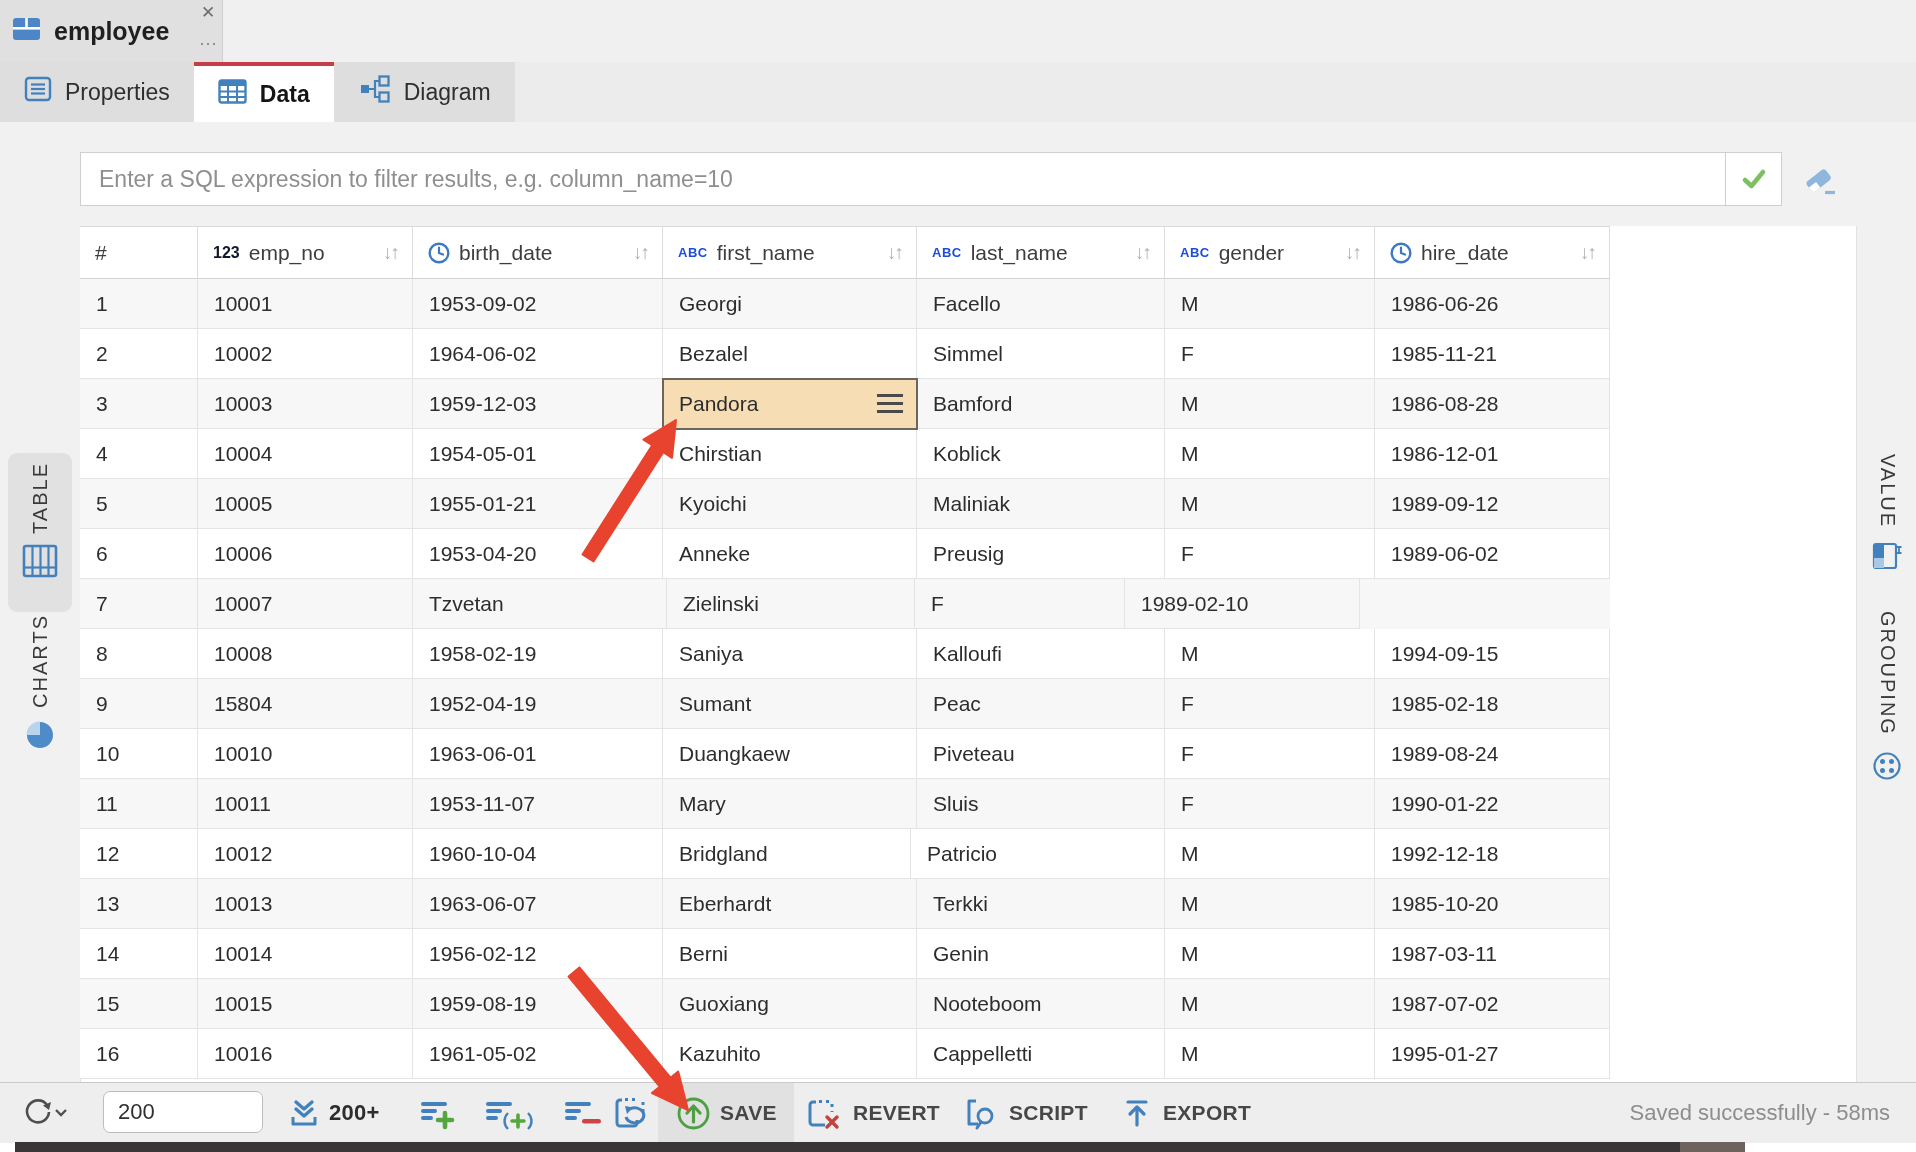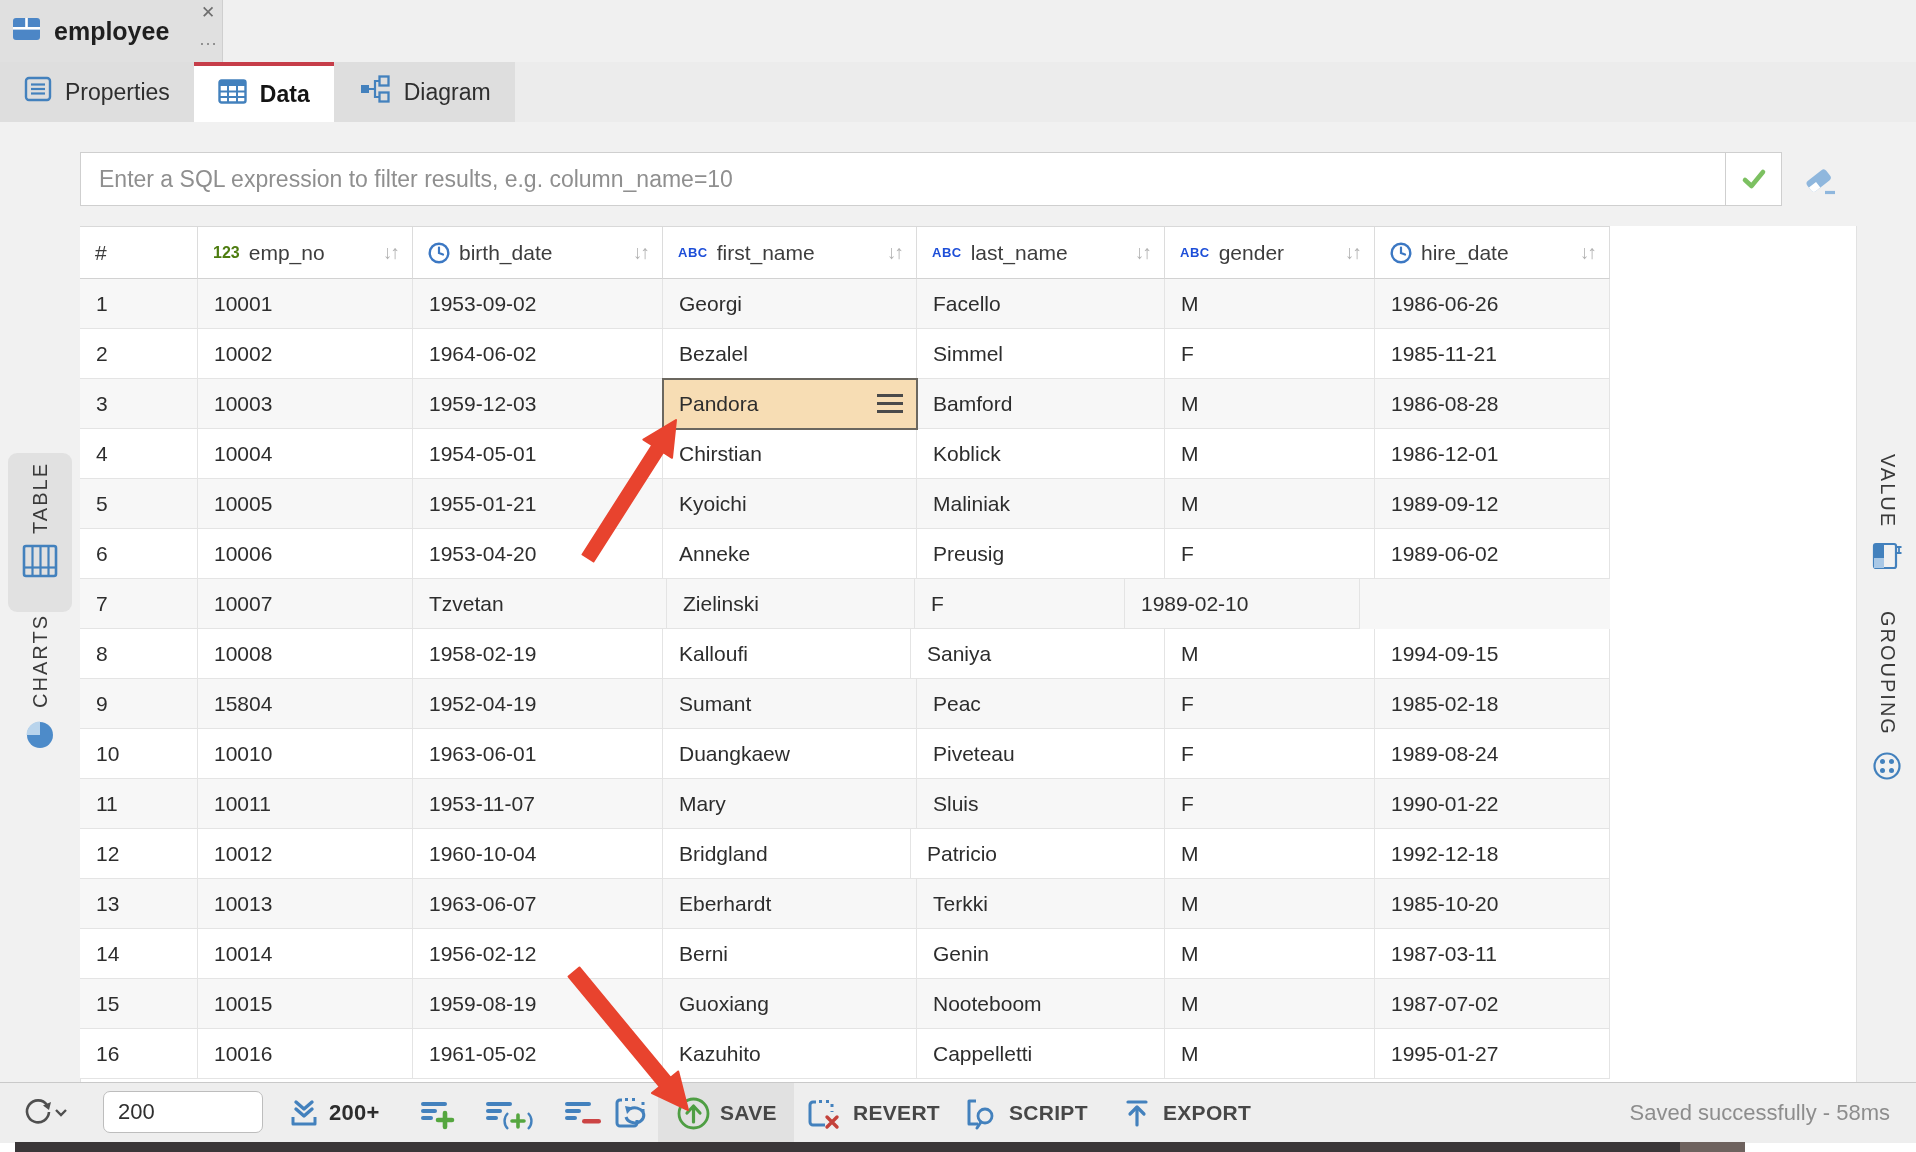--- a/index.html
+++ b/index.html
@@ -43,21 +43,21 @@
   .vlabel{font-size:20px;letter-spacing:2px;color:#3a3a3a;}
   .vlabel.lft{writing-mode:vertical-rl;transform:rotate(180deg);}
   .vlabel.rgt{writing-mode:vertical-rl;}
 
   
   .grid{position:absolute;left:80px;top:0;width:1530px;border-top:1px solid #d9d9d9;}
   .g-header{display:flex;height:52px;background:#fff;}
   .g-hcell{box-sizing:border-box;display:flex;align-items:center;gap:9px;padding-left:15px;
            border-right:1px solid #dcdcdc;border-bottom:1px solid #d2d2d2;
            font-size:21px;color:#3d3d3d;}
-  .badge-num{color:#4d7c0f;font-weight:bold;font-size:16px;}
+  .badge-num{color:#0f172a;font-weight:bold;font-size:16px;}
   .badge-abc{color:#1d4ed8;font-weight:bold;font-size:13px;letter-spacing:.5px;text-align:center;}
   .sort{margin-left:auto;margin-right:14px;color:#b3b3b3;font-size:19px;letter-spacing:-2px;}
   .g-row{display:flex;height:50px;background:#fff;}
   .g-row.odd{background:#f7f7f7;}
   .g-cell{box-sizing:border-box;display:flex;align-items:center;padding-left:16px;
           border-right:1px solid #e4e4e4;border-bottom:1px solid #e4e4e4;
           font-size:21px;color:#2d2d2d;overflow:hidden;white-space:nowrap;}
   .c0{width:118px}.c1{width:215px}.c2{width:250px}.c3{width:254px}.c4{width:248px}.c5{width:210px}.c6{width:235px}
   .g-cell.sel{background:#f7ddb4;outline:2px solid #6b675f;outline-offset:-1px;z-index:2;
               justify-content:space-between;padding-right:13px;}
@@ -285,22 +285,22 @@
             <div class="g-cell c1">10007</div>
             <div class="g-cell c3">Tzvetan</div>
             <div class="g-cell c4">Zielinski</div>
             <div class="g-cell c5">F</div>
             <div class="g-cell c6">1989-02-10</div>
           </div>
           <div class="g-row">
             <div class="g-cell c0">8</div>
             <div class="g-cell c1">10008</div>
             <div class="g-cell c2">1958-02-19</div>
+            <div class="g-cell c3">Saniya</div>
             <div class="g-cell c4">Kalloufi</div>
-            <div class="g-cell c3">Saniya</div>
             <div class="g-cell c5">M</div>
             <div class="g-cell c6">1994-09-15</div>
           </div>
           <div class="g-row odd">
             <div class="g-cell c0">9</div>
             <div class="g-cell c1">15804</div>
             <div class="g-cell c2">1952-04-19</div>
             <div class="g-cell c3">Sumant</div>
             <div class="g-cell c4">Peac</div>
             <div class="g-cell c5">F</div>

